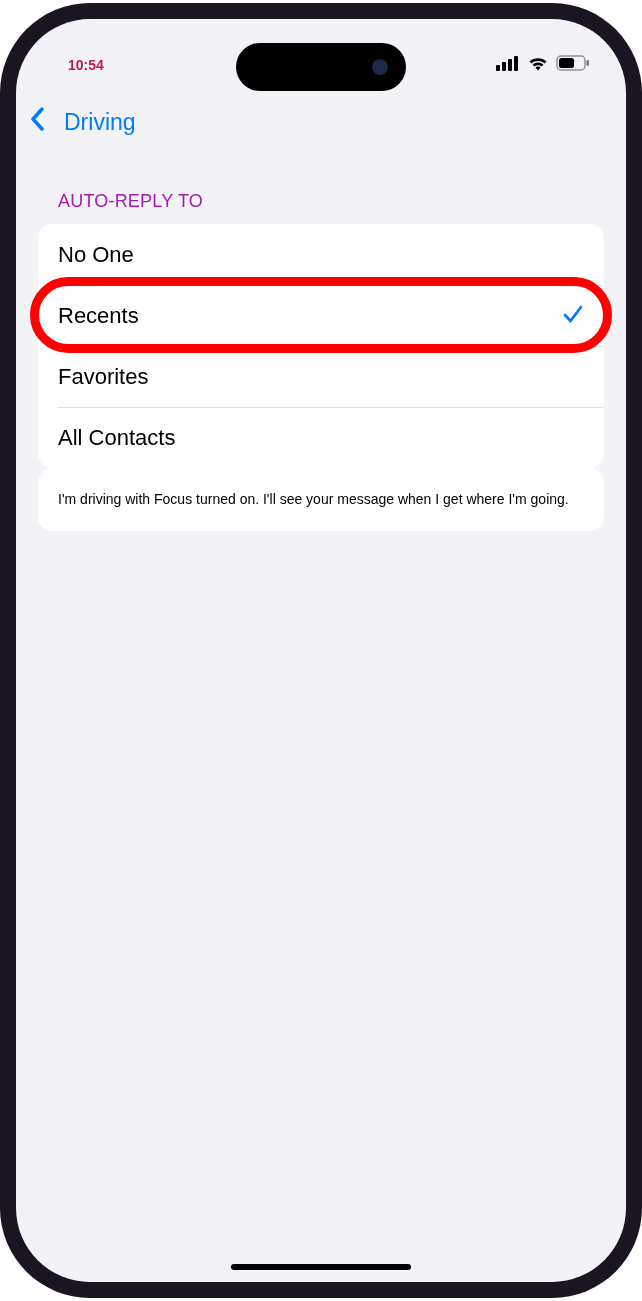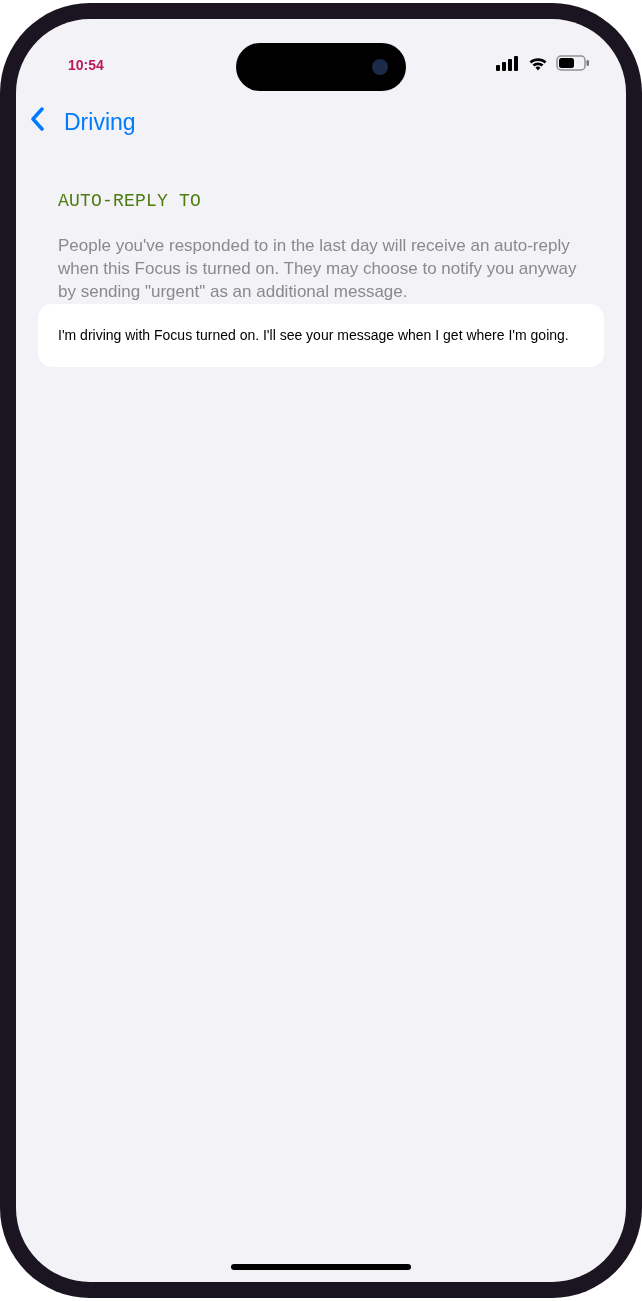--- a/index.html
+++ b/index.html
@@ -124,25 +124,24 @@
       color: #007aff;
       font-size: 23px;
       cursor: pointer;
     }
     .back-chevron svg { width: 16px; height: 24px; }
     .content {
       padding: 0 22px;
     }
     .section-header {
       font-size: 18px;
-      color: #4d7c0f;
+      color: #a21caf;
       letter-spacing: 0.2px;
       padding: 40px 20px 12px 20px;
       text-transform: uppercase;
-      font-family: Liberation Mono, monospace;
     }
     .section-header.secondary {
       padding-top: 64px;
     }
     .list {
       background: #fff;
       border-radius: 14px;
       overflow: visible;
       position: relative;
     }
@@ -253,22 +252,45 @@
               <path d="M12 2 L3 12 L12 22" fill="none" stroke="#007aff" stroke-width="3.5" stroke-linecap="round" stroke-linejoin="round"></path>
             </svg>
         </span>
         <span>Driving</span>
       </div>
     </div>
 
     <div class="content">
       <div class="section-header">AUTO-REPLY TO</div>
 
-
-      <div class="section-footer">People you've responded to in the last day will receive an auto-reply when this Focus is turned on. They may choose to notify you anyway by sending "urgent" as an additional message.</div>
+      <div class="list">
+        <div class="highlight-ring"></div>
+
+        <div class="list-item">
+          <span class="list-item-label">No One</span>
+        </div>
+
+        <div class="list-item">
+          <span class="list-item-label">Recents</span>
+          <span class="checkmark">
+            <svg viewBox="0 0 22 22">
+                <path d="M3 12 L8.5 18 L19 4" fill="none" stroke="#007aff" stroke-width="2.8" stroke-linecap="round" stroke-linejoin="round"></path>
+              </svg>
+          </span>
+        </div>
+
+        <div class="list-item">
+          <span class="list-item-label">Favorites</span>
+        </div>
+
+        <div class="list-item">
+          <span class="list-item-label">All Contacts</span>
+        </div>
+      </div>
+
 
 
       <div class="message-card">
         <div class="message-text">I'm driving with Focus turned on. I'll see your message when I get where I'm going.</div>
       </div>
     </div>
 
     <div class="home-indicator"></div>
   </div>
 </div>

